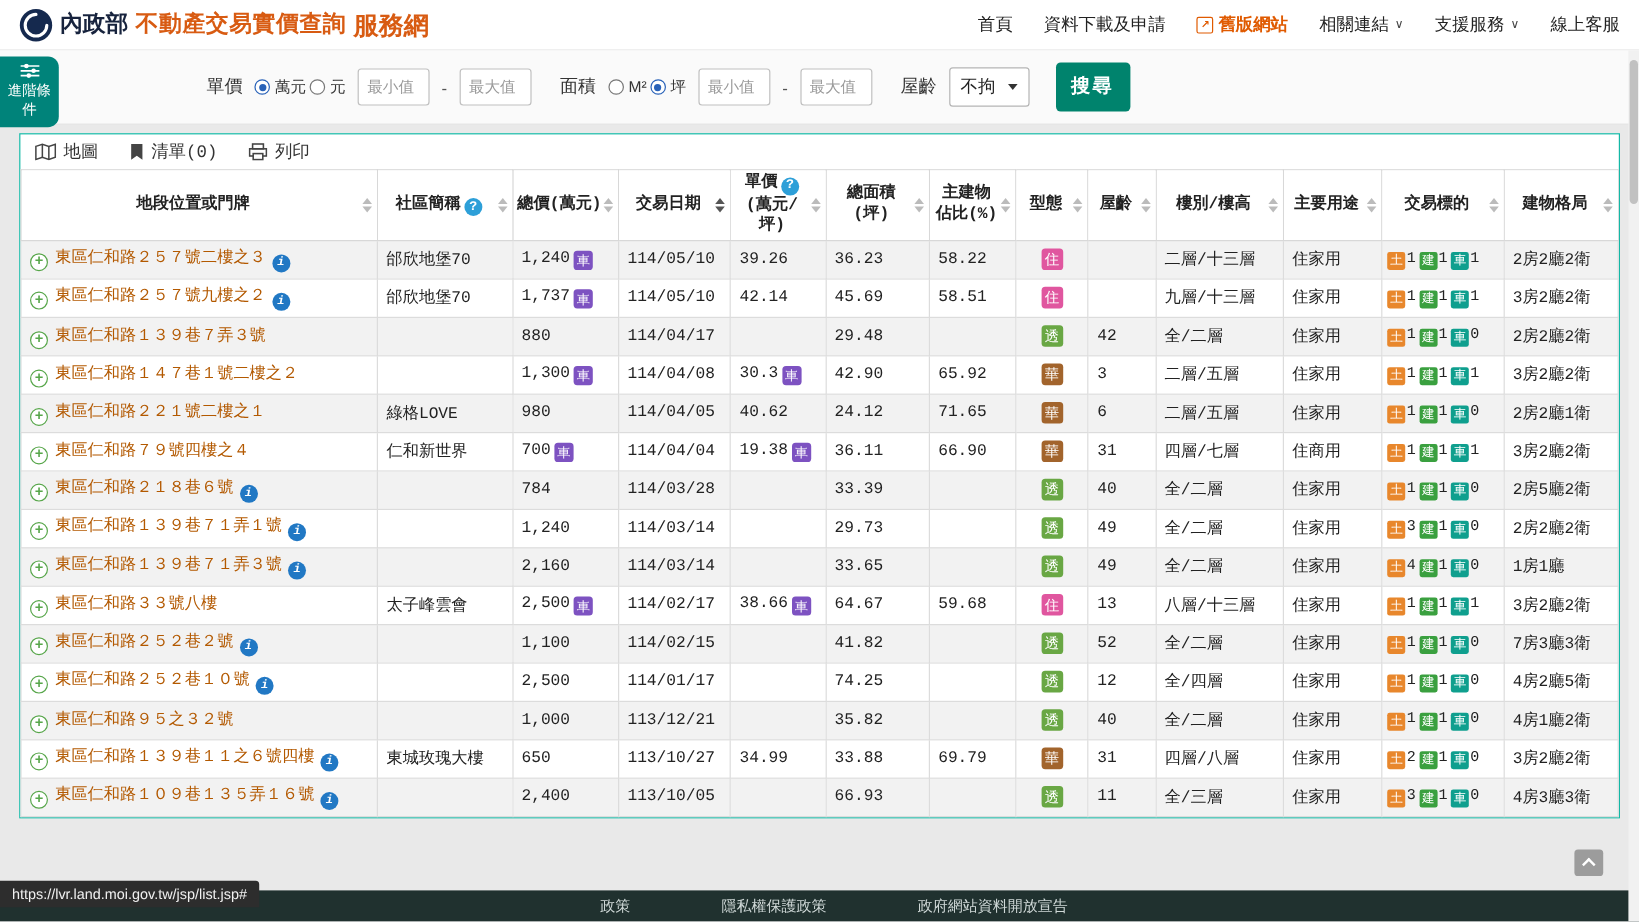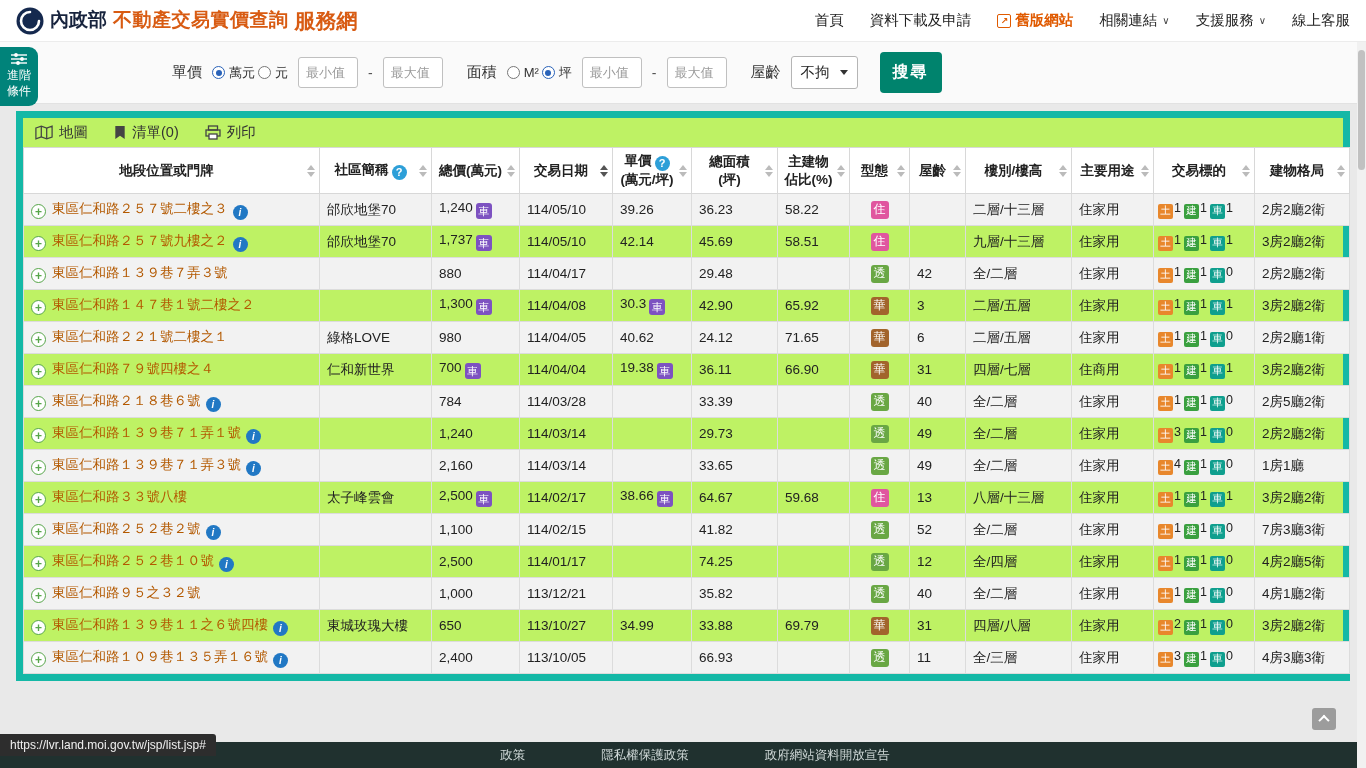--- a/index.html
+++ b/index.html
@@ -14,38 +14,38 @@
   .logo-gov { font-size: 19px; font-weight: bold; color: #17233d; }
   .logo-site { font-size: 19px; font-weight: bold; color: #d85b12; letter-spacing: .5px; }
   .logo-suffix { font-size: 21px; font-weight: bold; color: #d85b12; }
   .topnav { margin-left: auto; display: flex; align-items: center; gap: 26px; font-size: 14.5px; color: #222; }
   .topnav .item { display: inline-flex; align-items: center; gap: 4px; cursor: pointer; white-space: nowrap; }
   .topnav .item.external { color: #e05a00; font-weight: bold; }
   .topnav .ext { border: 1.5px solid currentColor; border-radius: 2px; width: 14px; height: 14px; display: inline-flex; align-items: center; justify-content: center; font-size: 9px; }
   .topnav .caret { font-size: 10px; color: #444; margin-left: 1px; }
   
   .filterbar { height: 62px; background: #fafafa; border-bottom: 1px solid #e2e2e2; display: flex; align-items: center; gap: 10px; padding-left: 172px; position: relative; }
-  .adv-tab { position: absolute; left: 0; top: 5px; width: 38px; background: #00837a; color: #fff; border-radius: 0 9px 9px 0; font-size: 12px; text-align: center; padding: 6px 5px 7px; line-height: 1.3; cursor: pointer; word-break: break-all; }
+  .adv-tab { position: absolute; left: 0; top: 5px; width: 49px; background: #00837a; color: #fff; border-radius: 0 9px 9px 0; font-size: 12px; text-align: center; padding: 6px 5px 7px; line-height: 1.3; cursor: pointer; word-break: break-all; }
   .adv-tab svg { display: block; margin: 0 auto 3px; }
   .fld-label { font-size: 15px; color: #333; white-space: nowrap; }
   .radio-group { display: flex; flex-direction: row; gap: 3px; font-size: 13px; color: #333; }
   .radio-opt { display: flex; align-items: center; gap: 4px; cursor: pointer; white-space: nowrap; }
   .radio { width: 13px; height: 13px; border: 1px solid #777; border-radius: 50%; background: #fff; position: relative; flex: 0 0 auto; }
   .radio.checked { border-color: #2962b8; }
   .radio.checked::after { content: ""; position: absolute; left: 2.5px; top: 2.5px; width: 6px; height: 6px; border-radius: 50%; background: #2962b8; }
   .num-input { width: 60px; height: 31px; border: 1px solid #c0c0c0; border-radius: 3px; background: #fff; font-size: 13px; padding: 0 7px; color: #333; font-family: inherit; }
   .num-input::placeholder { color: #9a9a9a; }
   .dash { color: #555; font-size: 14px; }
   .gap-l { margin-left: 14px; }
   .select-box { min-width: 58px; height: 33px; border: 1px solid #b5b5b5; border-radius: 3px; background: #fff; display: inline-flex; align-items: center; gap: 10px; padding: 0 9px; font-size: 14.5px; color: #222; cursor: pointer; }
   .select-caret { width: 0; height: 0; border-left: 4px solid transparent; border-right: 4px solid transparent; border-top: 5px solid #333; }
   .search-btn { background: #00836d; color: #fff; font-size: 16px; font-weight: bold; letter-spacing: 2px; padding: 10px 13px; border: none; border-radius: 4px; cursor: pointer; margin-left: 12px; font-family: inherit; }
   
   .page { padding: 7px 16px 0; }
-  .card { background: #bef264; border: 7px solid #14b8a6; }
+  .card { background: #ffffff; border: 1px solid #14b8a6; font-family: Liberation Mono, monospace; }
   .toolbar { display: flex; align-items: center; padding: 5px 12px; }
   .tool { display: inline-flex; align-items: center; gap: 6px; margin-right: 26px; font-size: 14.5px; color: #333; cursor: pointer; }
   .pager { margin-left: auto; display: flex; align-items: center; gap: 7px; font-size: 14px; color: #333; }
   .pg-btn { border: 1px solid #ccc; border-radius: 4px; background: #fff; color: #4a86c8; padding: 7px 10px; font-size: 13.5px; cursor: pointer; font-family: inherit; }
   .pg-btn.arrow { color: #999; padding: 7px 13px; }
   .pg-btn.arrow.active { color: #4a86c8; border-color: #4a86c8; box-shadow: 0 0 0 1px #bcd4ee; }
   .pg-input { width: 70px; height: 31px; border: 1px solid #b5b5b5; border-radius: 3px; text-align: center; font-size: 14px; color: #222; font-family: inherit; }
   .pg-go { border: 1px solid #c7c7c7; border-radius: 4px; background: #fff; color: #4a86c8; font-weight: bold; padding: 7px 11px; font-size: 13.5px; cursor: pointer; font-family: inherit; }
   
   table { width: 100%; border-collapse: collapse; table-layout: fixed; font-size: 13.5px; color: #222; }

